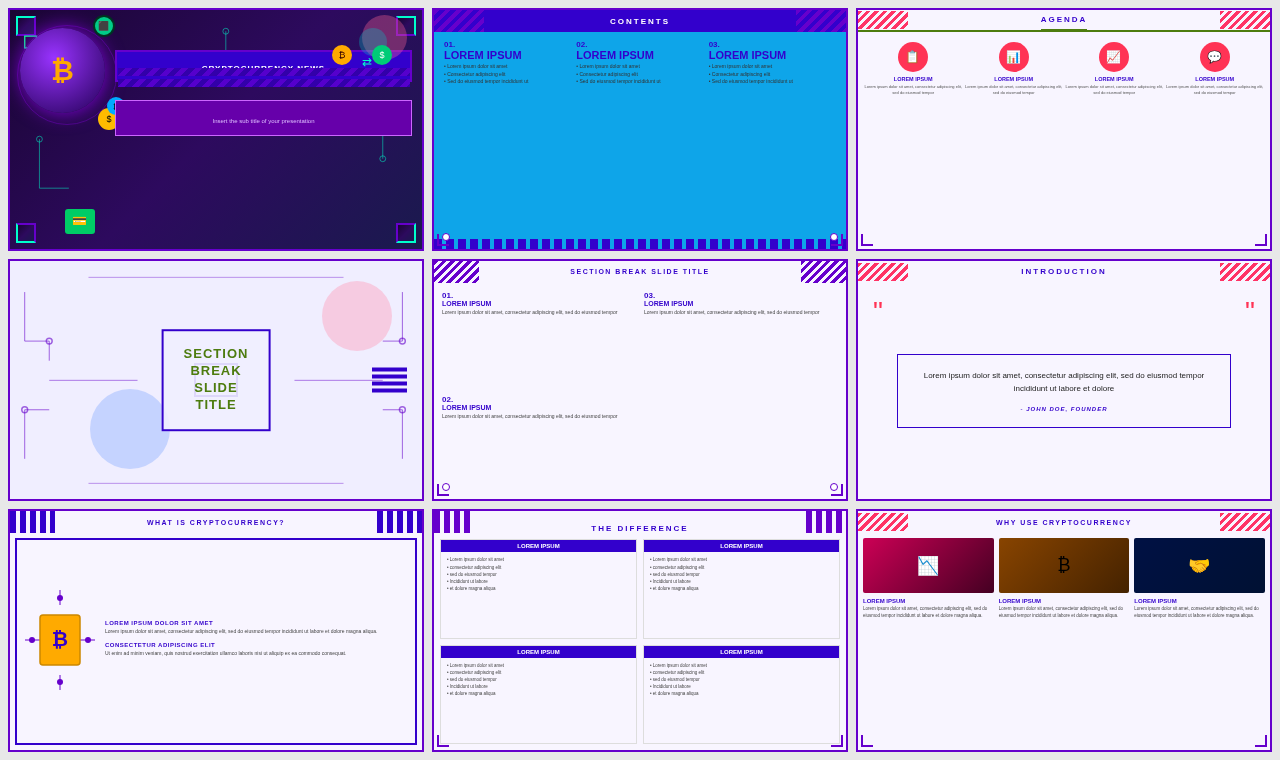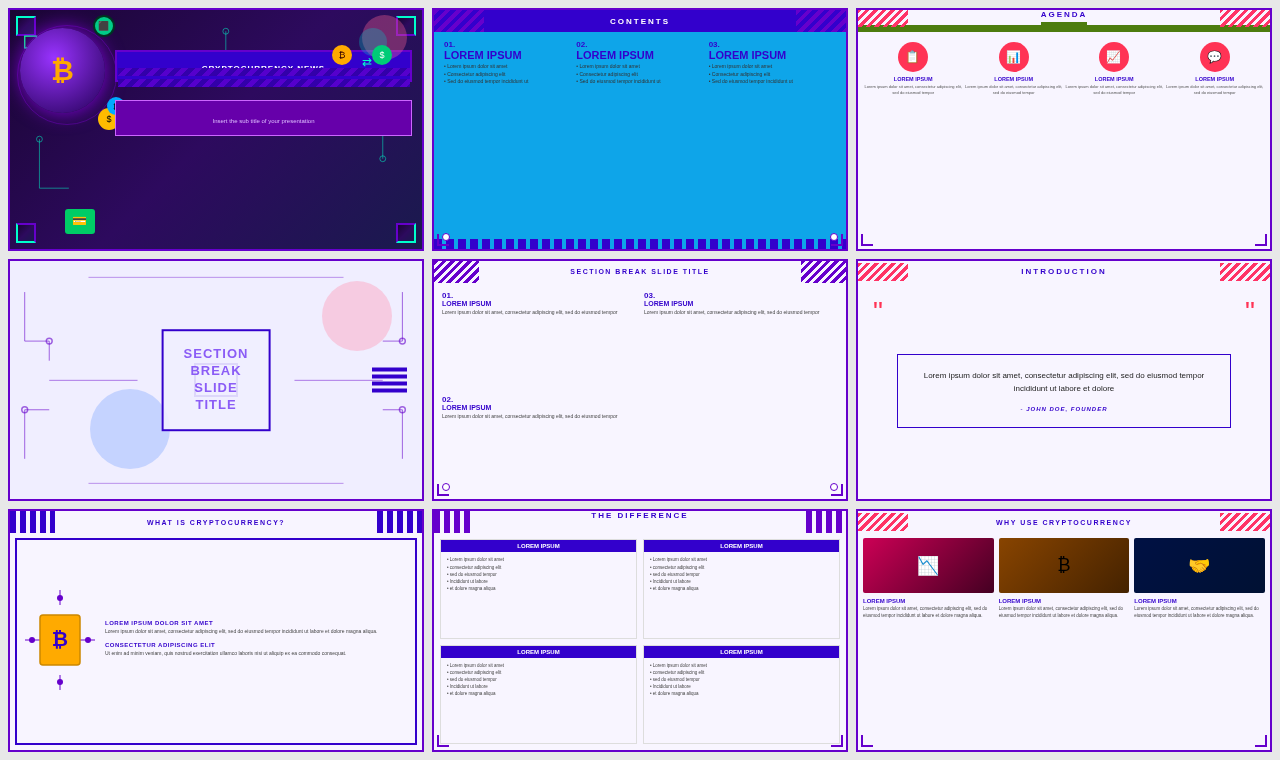--- a/index.html
+++ b/index.html
@@ -150,21 +150,21 @@
     
     .slide-3 { background: #f8f5ff; }
 
     .slide-3 .top-bar {
       background: #f8f5ff;
       height: 22px;
       display: flex;
       align-items: center;
       justify-content: center;
       position: relative;
-      border-bottom: 7px solid #4d7c0f;
+      border-bottom: 2px solid #4d7c0f;
     }
     .slide-3 .top-bar .title {
       color: #3300cc;
       font-size: 8px;
       font-weight: bold;
       letter-spacing: 2px;
     }
     .slide-3 .stripe-accent {
       position: absolute;
       width: 50px; height: 18px;
@@ -229,21 +229,21 @@
       position: absolute;
       top: 50%;
       left: 50%;
       transform: translate(-50%, -50%);
       border: 2px solid #3300cc;
       padding: 15px 20px;
       text-align: center;
       background: rgba(240, 238, 255, 0.9);
     }
     .slide-4 .title-box .main-title {
-      color: #8b5cf6;
+      color: #4d7c0f;
       font-size: 13px;
       font-weight: bold;
       line-height: 1.3;
       letter-spacing: 1px;
       text-transform: uppercase;
     }
 
     
     .slide-5 { background: #f8f5ff; }
 
@@ -404,21 +404,21 @@
       margin-bottom: 6px;
     }
 
     
     .slide-8 { background: #f8f5ff; }
 
     .slide-8 .top-bar {
       background: #f8f5ff;
       height: 22px;
       display: flex;
-      align-items: flex-start;
+      align-items: flex-end;
       justify-content: center;
       position: relative;
     }
     .slide-8 .top-bar .title {
       color: #3300cc;
       font-size: 8px;
       font-weight: bold;
       letter-spacing: 2px;
     }
     .slide-8 .stripe-left {

